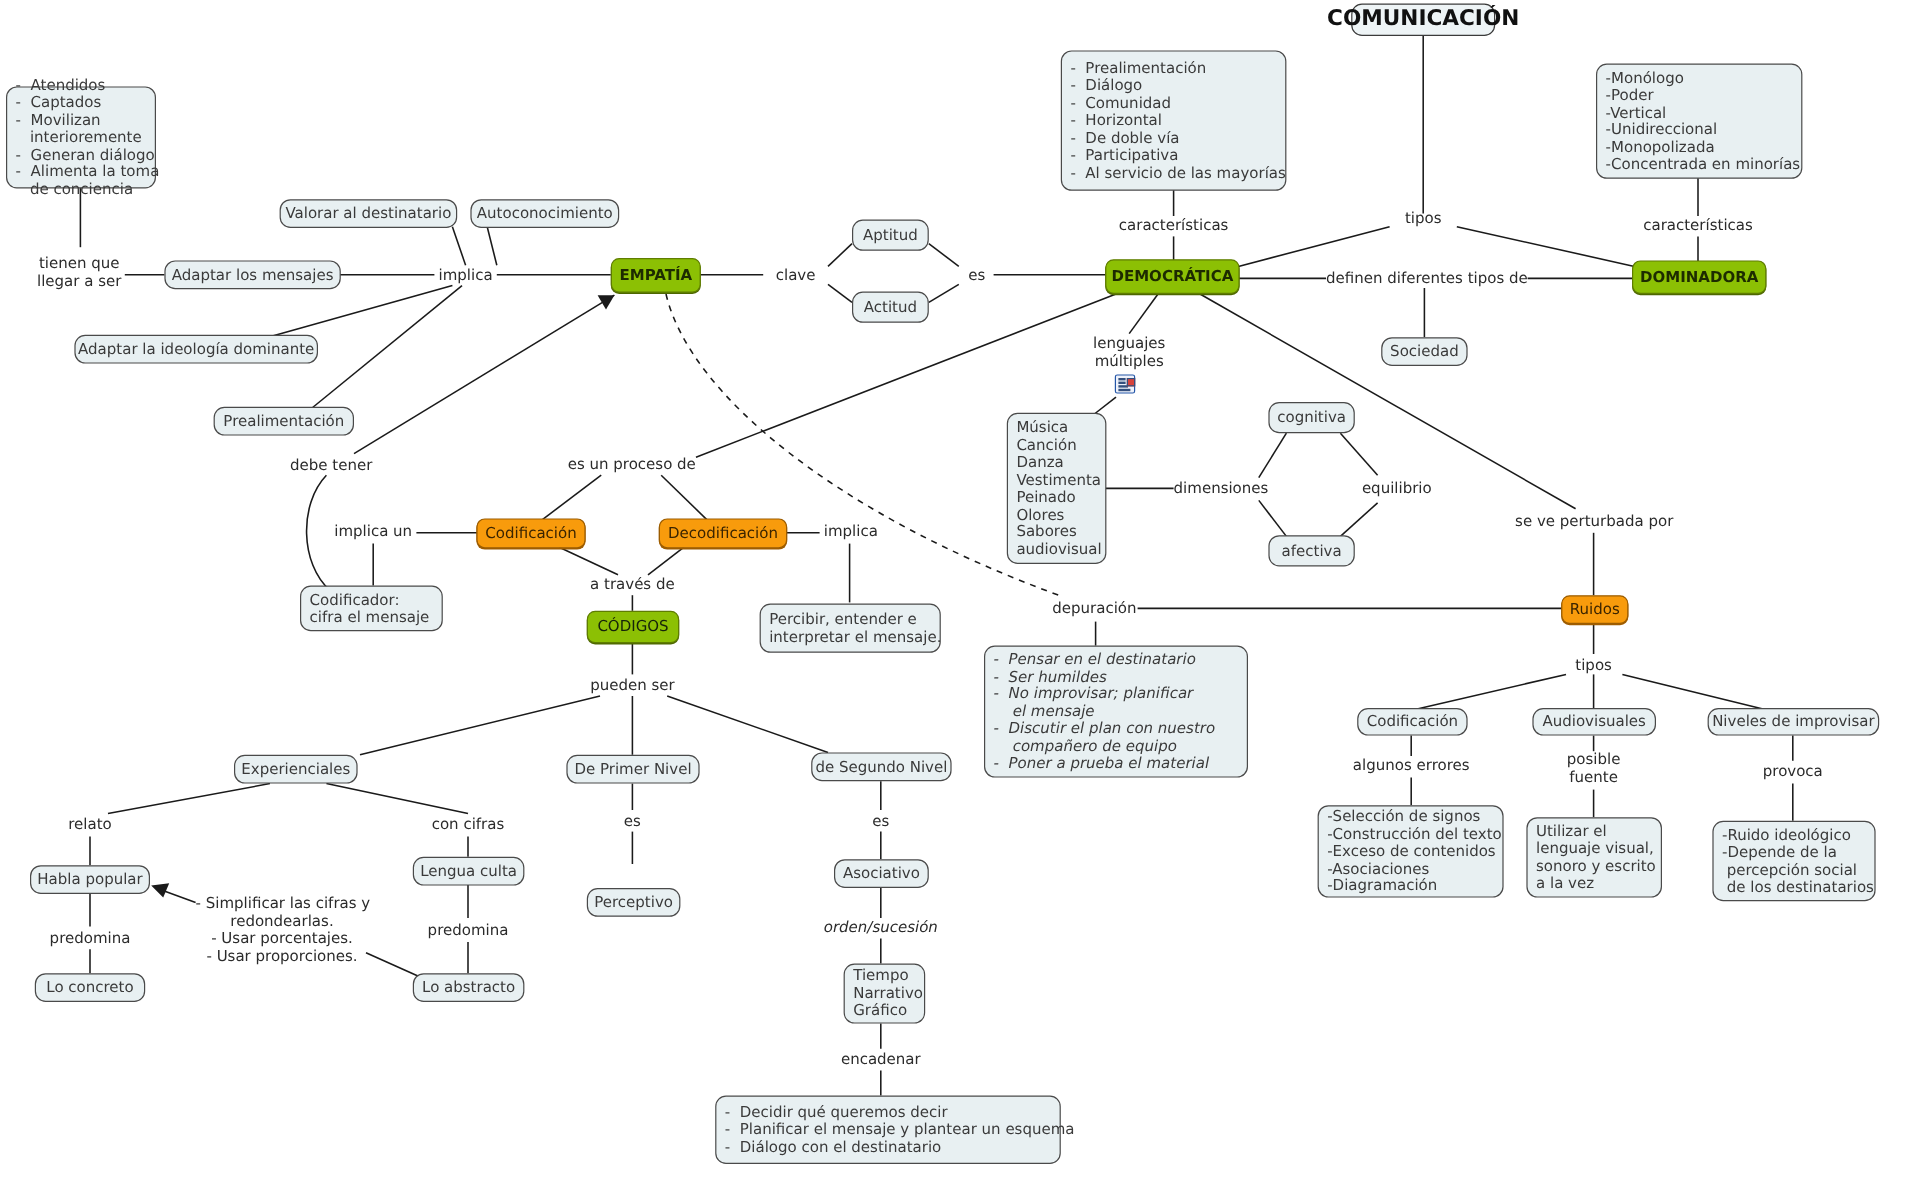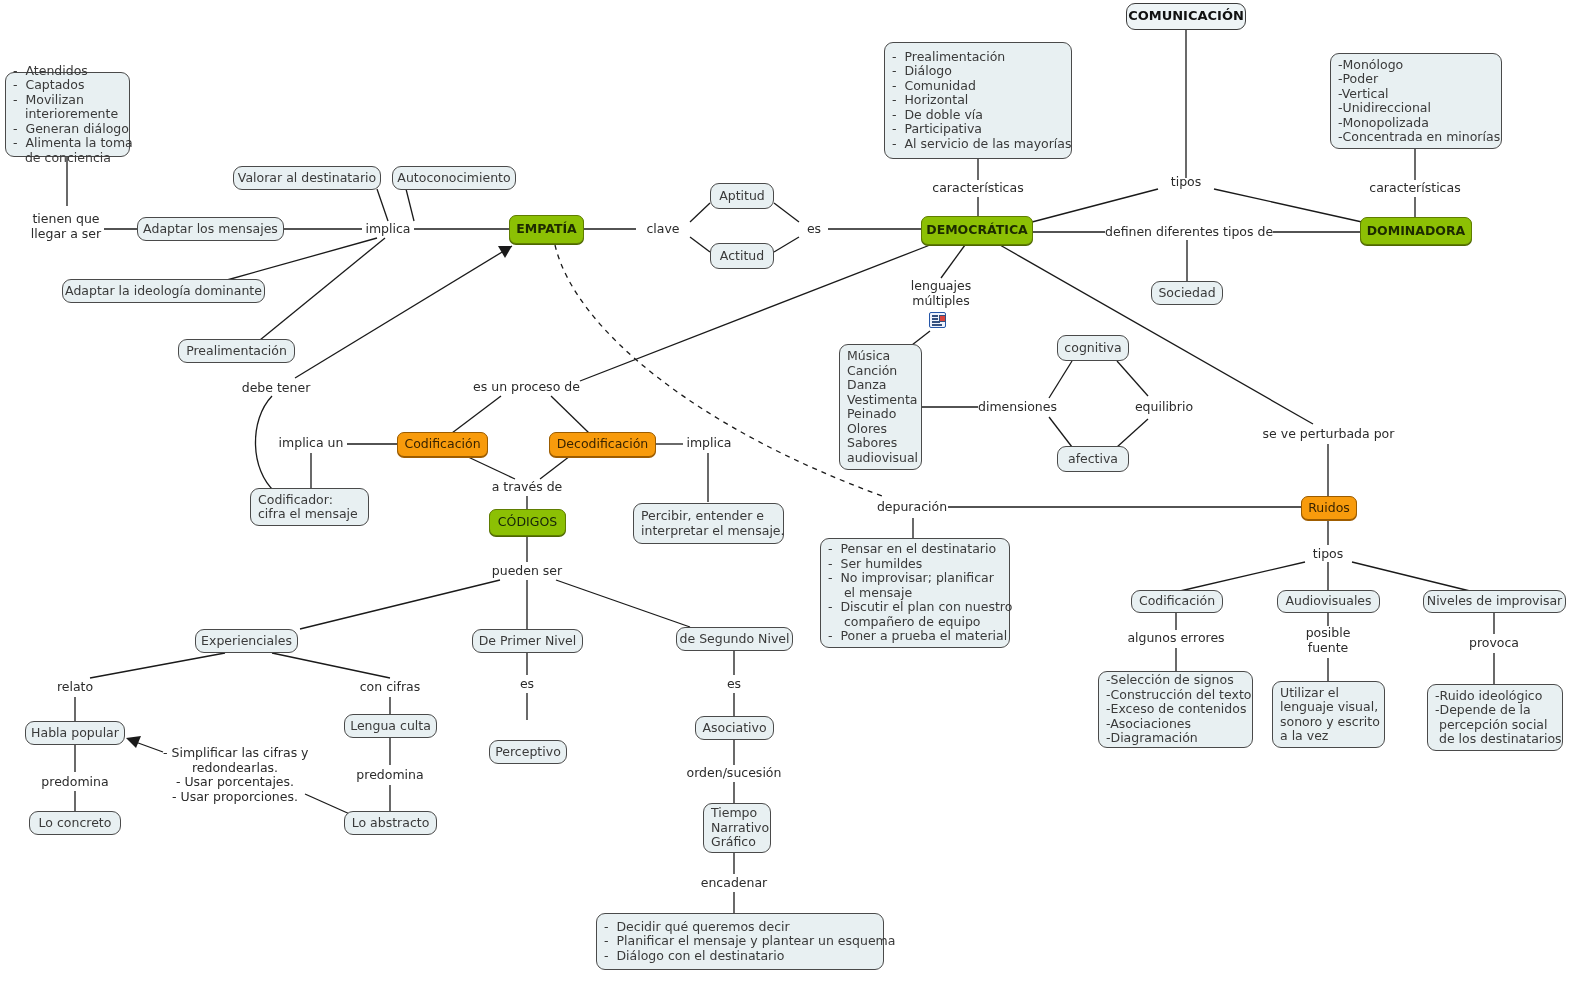--- a/index.html
+++ b/index.html
@@ -169,21 +169,21 @@
       <line x1="734" y1="693" x2="734" y2="716"></line>
 
       <line x1="734" y1="740" x2="734" y2="765"></line>
       <line x1="734" y1="782" x2="734" y2="803"></line>
 
       <line x1="734" y1="853" x2="734" y2="874"></line>
       <line x1="734" y1="892" x2="734" y2="913"></line>
     </g>
   </svg>
 
-  <div class="node white" style="left:1126px;top:3px;width:120px;height:27px;font-size:13px;">COMUNICACIÓN</div>
+  <div class="node white" style="left:1126px;top:3px;width:120px;height:27px;font-size:18px;">COMUNICACIÓN</div>
 
   <div class="node multiline" style="left:884px;top:42px;width:188px;height:117px;">-  Prealimentación
 -  Diálogo
 -  Comunidad
 -  Horizontal
 -  De doble vía
 -  Participativa
 -  Al servicio de las mayorías</div>
 
   <div class="node multiline" style="left:5px;top:72px;width:125px;height:85px;">-  Atendidos
@@ -241,21 +241,21 @@
   <div class="node orange" style="left:549px;top:432px;width:107px;height:25px;">Decodificación</div>
 
   <div class="node multiline" style="left:250px;top:488px;width:119px;height:38px;">Codificador:
 cifra el mensaje</div>
 
   <div class="node multiline" style="left:633px;top:503px;width:151px;height:41px;">Percibir, entender e
 interpretar el mensaje.</div>
 
   <div class="node green plain" style="left:489px;top:509px;width:77px;height:27px;font-weight:normal;">CÓDIGOS</div>
 
-  <div class="node multiline" style="left:820px;top:538px;width:190px;height:110px;">-  Pensar en el destinatario
+  <div class="node multiline" style="left:820px;top:538px;width:220px;height:110px;font-style:italic;">-  Pensar en el destinatario
 -  Ser humildes
 -  No improvisar; planificar
     el mensaje
 -  Discutir el plan con nuestro
     compañero de equipo
 -  Poner a prueba el material</div>
 
   <div class="node orange" style="left:1301px;top:496px;width:56px;height:24px;">Ruidos</div>
 
   <div class="node" style="left:195px;top:629px;width:103px;height:24px;">Experienciales</div>
@@ -368,21 +368,21 @@
   <div class="lbl" style="left:355px;top:680px;width:70px;">con cifras</div>
 
   <div class="lbl" style="left:33px;top:775px;width:84px;">predomina</div>
 
   <div class="lbl" style="left:348px;top:768px;width:84px;">predomina</div>
 
   <div class="lbl" style="left:513px;top:677px;width:28px;">es</div>
 
   <div class="lbl" style="left:720px;top:677px;width:28px;">es</div>
 
-  <div class="lbl" style="left:683px;top:766px;width:102px;">orden/sucesión</div>
+  <div class="lbl" style="left:683px;top:766px;width:102px;font-style:italic;">orden/sucesión</div>
 
   <div class="lbl" style="left:698px;top:876px;width:72px;text-align:center;">encadenar</div>
 
   <div class="lbl" style="left:163px;top:746px;width:144px;">- Simplificar las cifras y
 redondearlas.
 - Usar porcentajes.
 - Usar proporciones.</div>
 
 </div>
 

